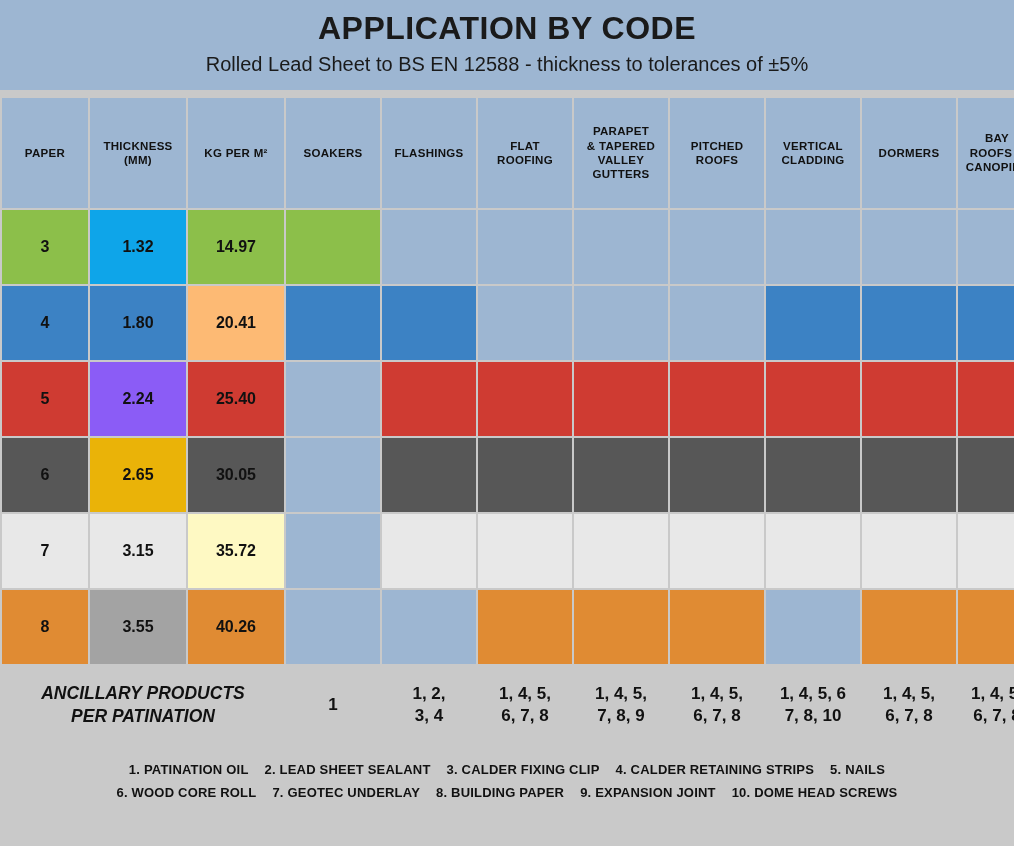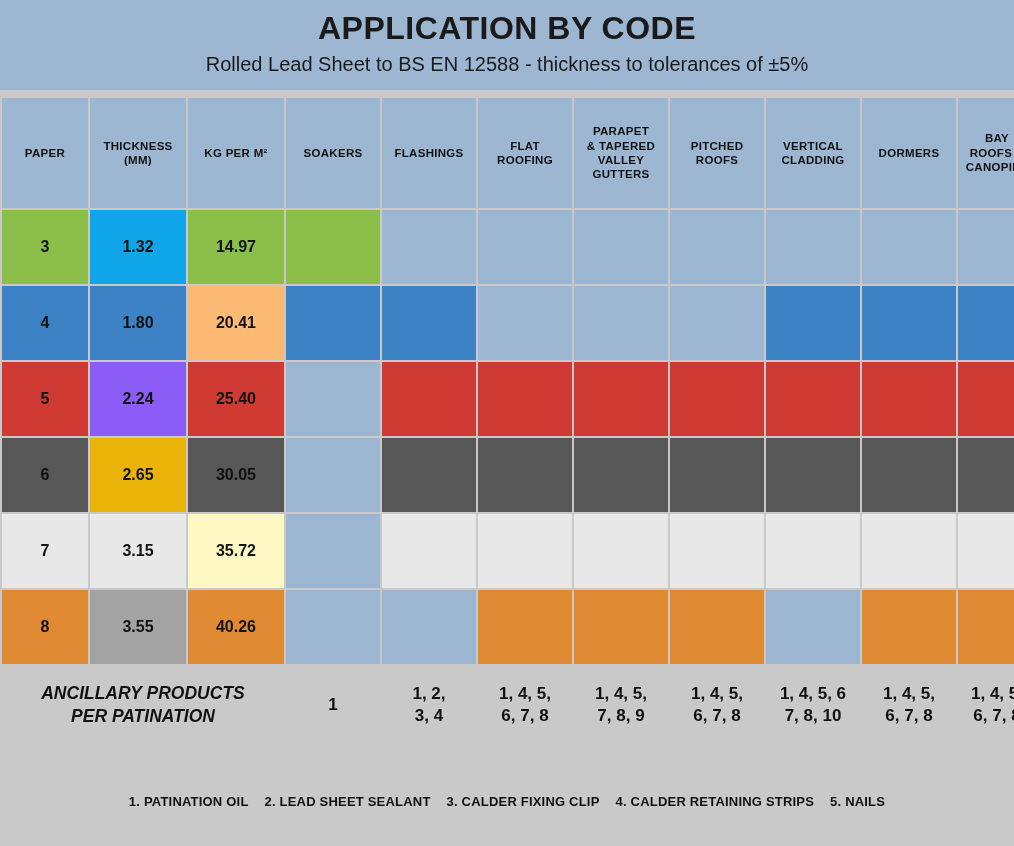--- a/index.html
+++ b/index.html
@@ -94,21 +94,20 @@
     background: #c9c9c9;
     text-align: center;
     padding: 12px 0 10px 0;
   }
   .footer div {
     font-size: 13px;
     font-weight: bold;
     color: #111;
     line-height: 1.8;
     letter-spacing: 0.2px;
-    margin-top: 32px;
   }
   .footer span.item {
     white-space: nowrap;
     margin: 0 8px;
   }
 </style>
 </head>
 <body>
 
 <div class="page">
@@ -294,15 +293,16 @@
           <td>
             <div>1, 4, 5,</div>
             <div>6, 7, 8</div>
           </td>
         </tr>
       </tbody>
   </table>
 
   <div class="footer">
     <div id="legend-line-1"><span class="item">1. PATINATION OIL</span><span class="item">2. LEAD SHEET SEALANT</span><span class="item">3. CALDER FIXING CLIP</span><span class="item">4. CALDER RETAINING STRIPS</span><span class="item">5. NAILS</span></div>
+    <div id="legend-line-2"><span class="item">6. WOOD CORE ROLL</span><span class="item">7. GEOTEC UNDERLAY</span><span class="item">8. BUILDING PAPER</span><span class="item">9. EXPANSION JOINT</span><span class="item">10. DOME HEAD SCREWS</span></div>
   </div>
 
 </div>
 
 </body></html>

